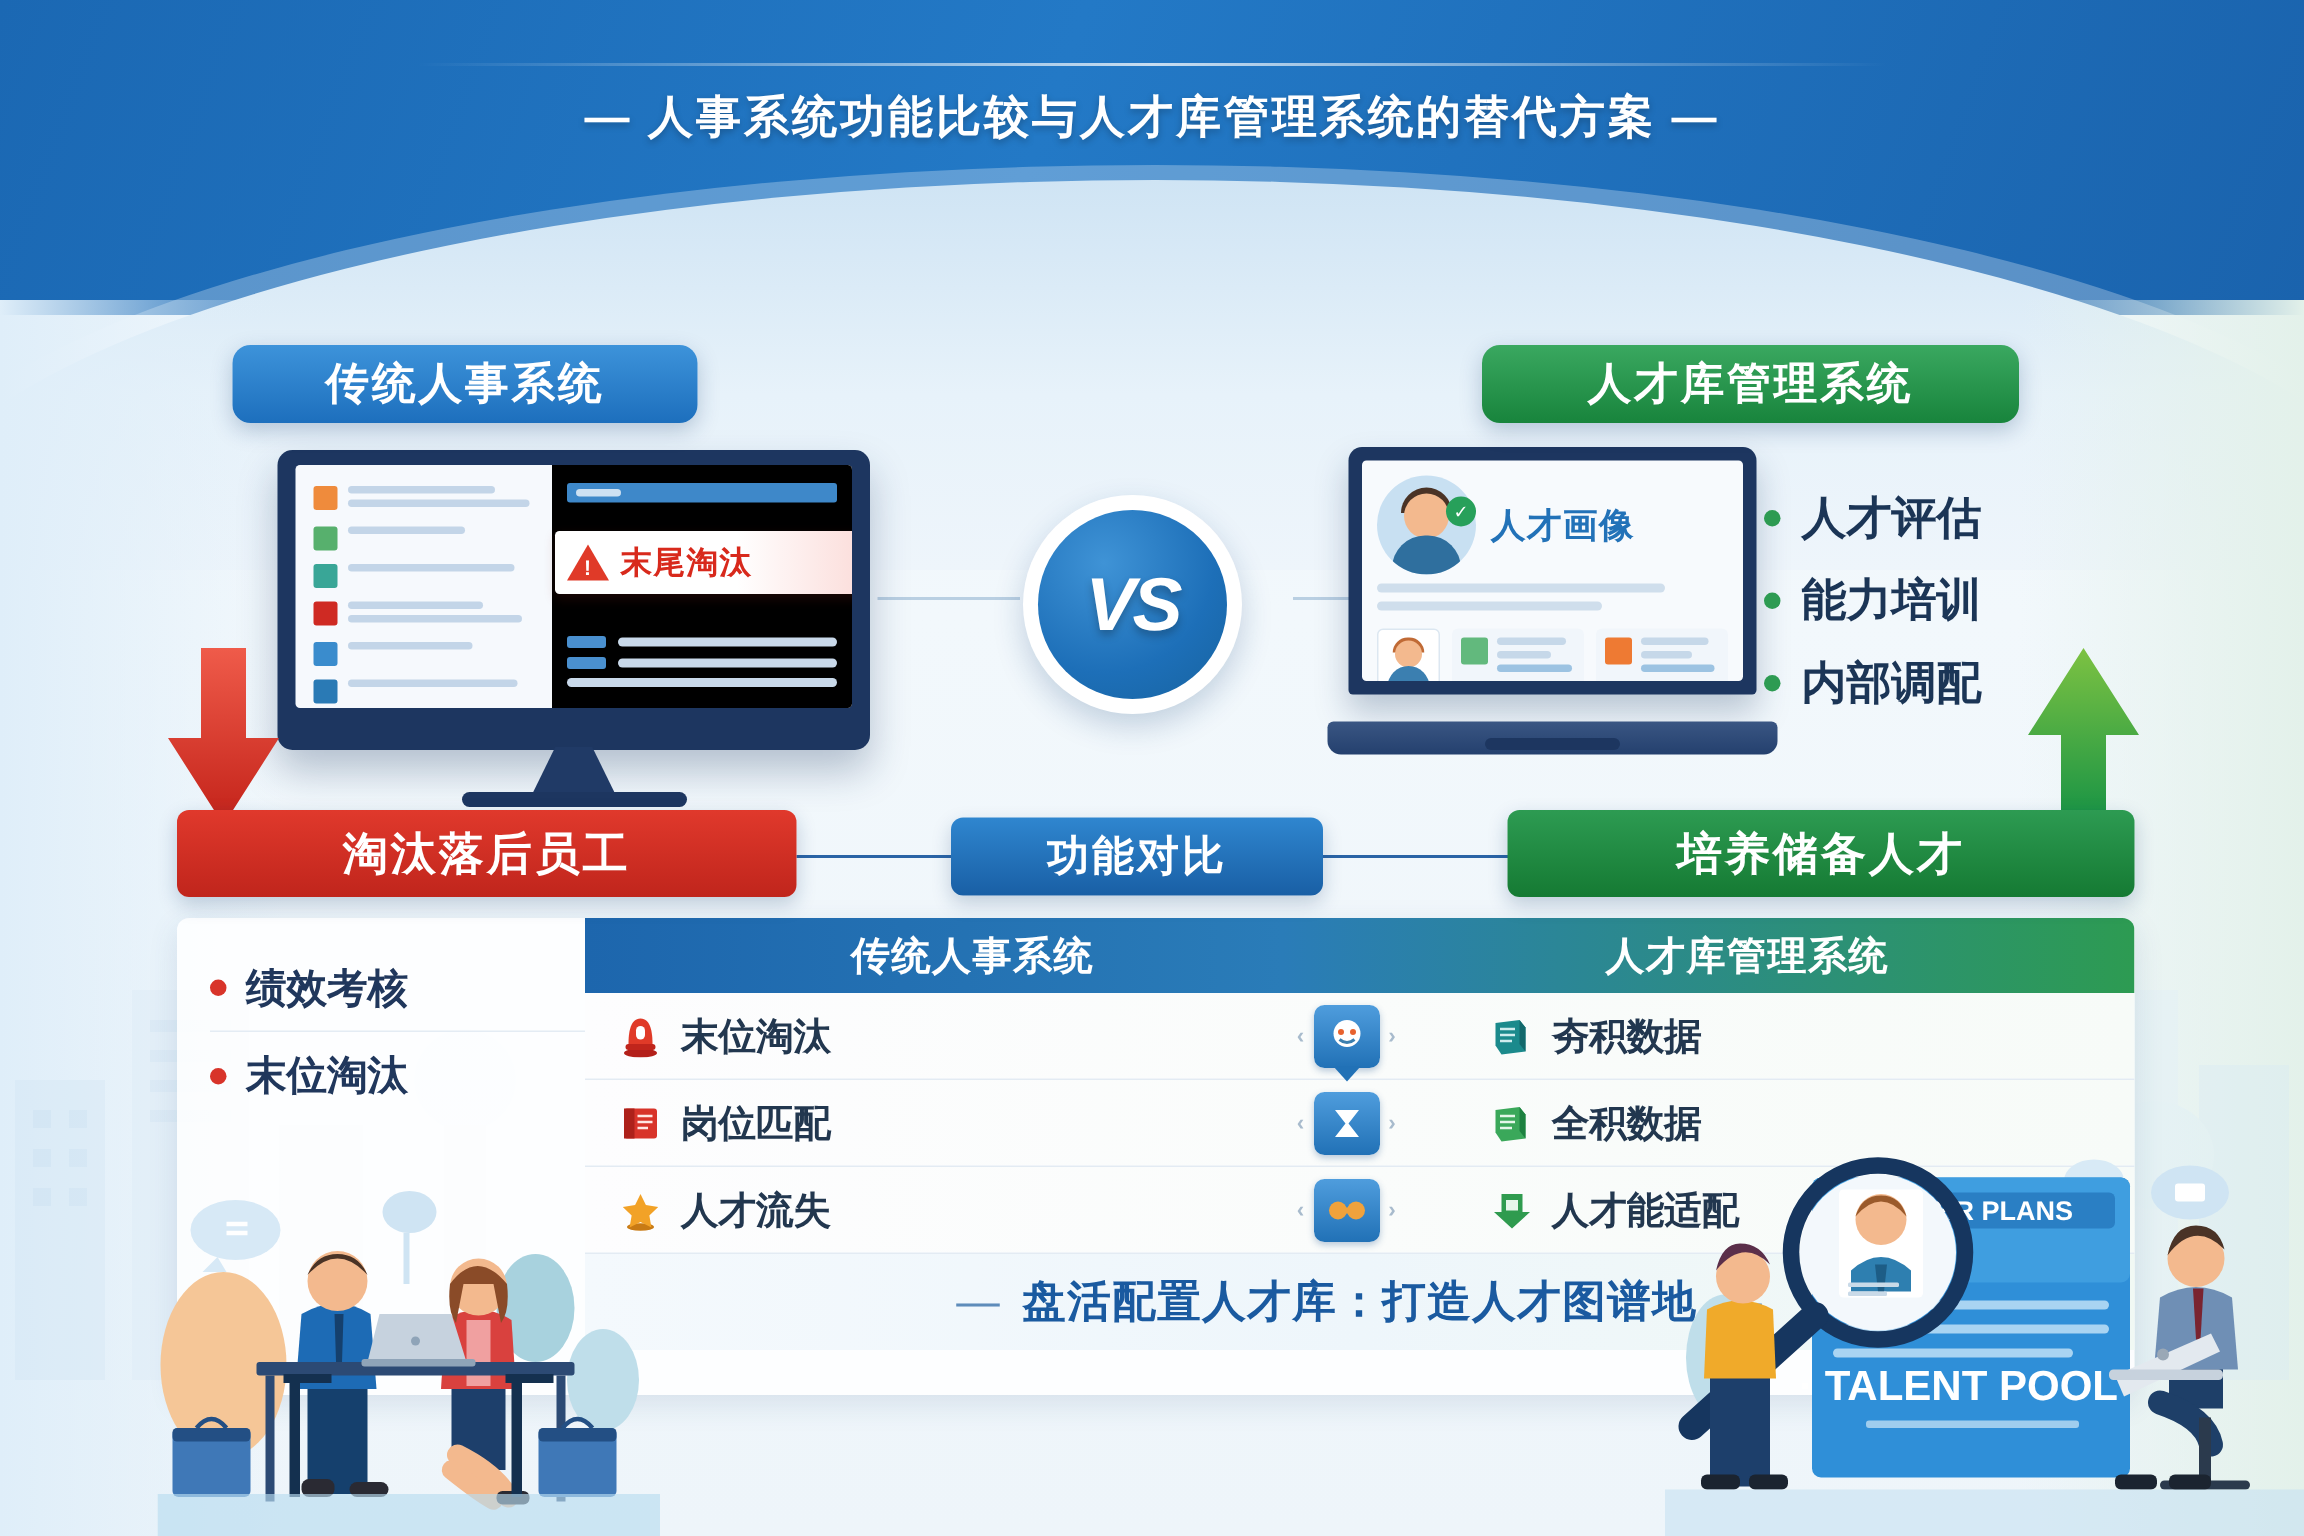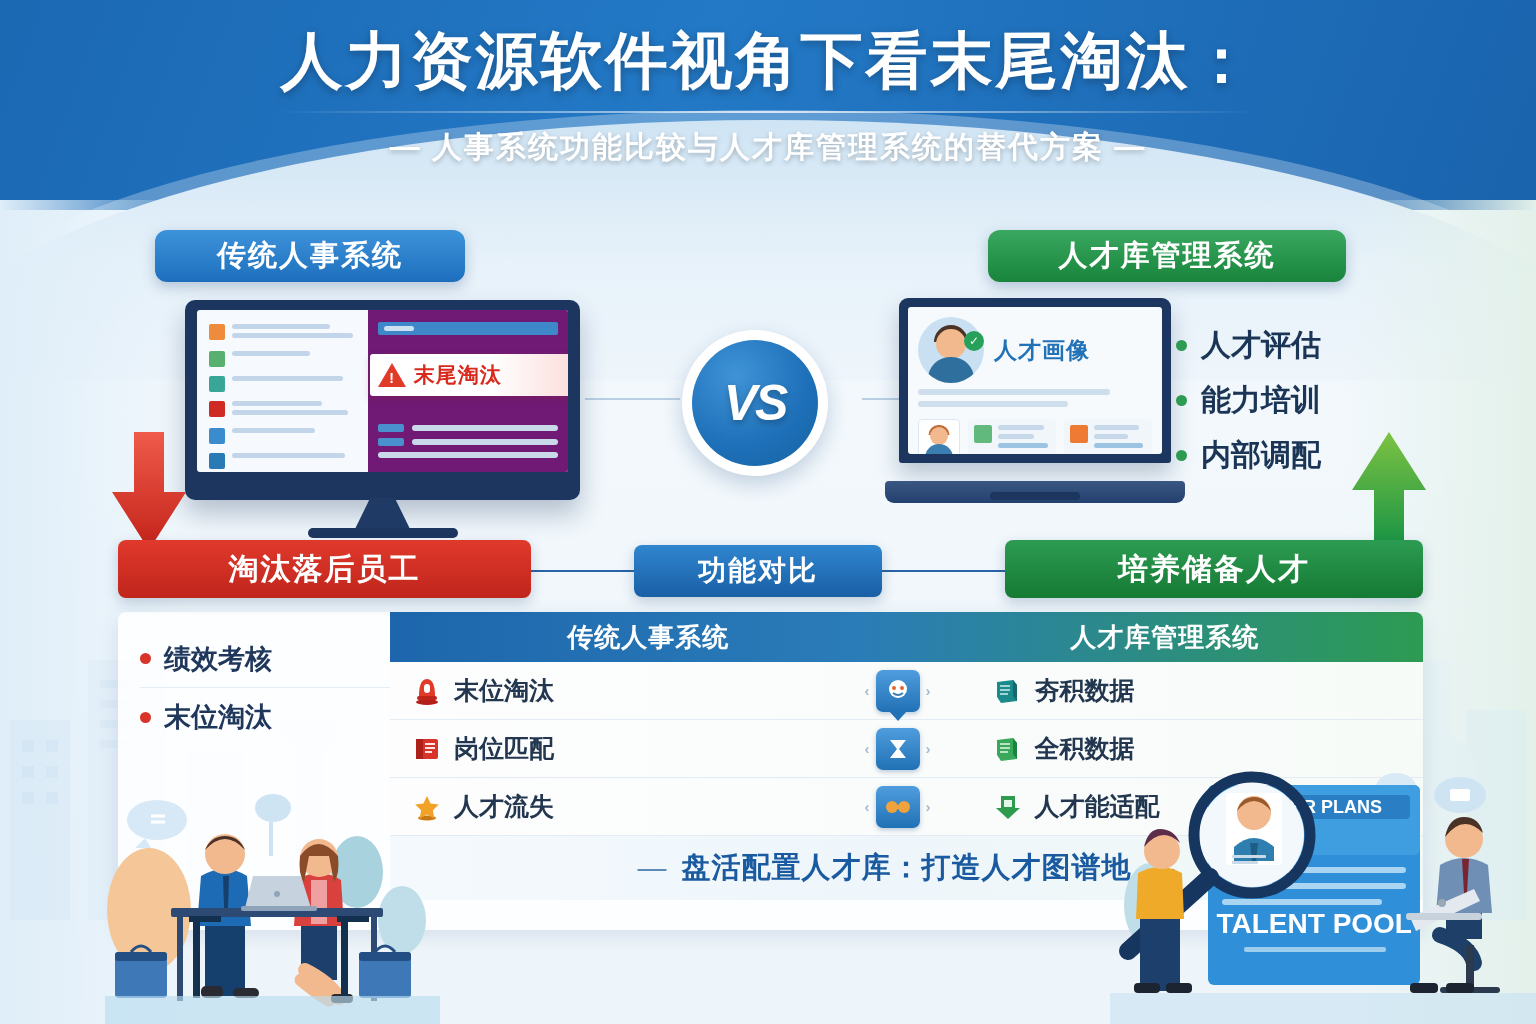--- a/index.html
+++ b/index.html
@@ -49,21 +49,21 @@
   .pill-green{ left:988px; top:230px; width:358px;
     background:linear-gradient(180deg,#3aa860 0%,#18843c 100%); }
 
   
   .monitor{ position:absolute; left:185px; top:300px; width:395px; height:200px; z-index:5; }
   .monitor-frame{ position:absolute; inset:0; background:#1d3660; border-radius:10px; padding:10px;
     box-shadow:0 14px 26px rgba(20,50,95,.28); }
   .monitor-screen{ position:absolute; left:12px; top:10px; right:12px; bottom:28px;
     background:#f6f9fd; border-radius:3px; display:flex; overflow:hidden; }
   .mon-left{ width:46%; padding:14px 10px 10px 12px; }
-  .mon-right{ flex:1; background:#701a75; padding:12px 10px; position:relative; }
+  .mon-right{ flex:1; background:#000000; padding:12px 10px; position:relative; }
   .mon-row{ display:flex; align-items:flex-start; gap:7px; margin-bottom:9px; }
   .mon-sq{ width:16px; height:16px; border-radius:2px; flex:none; }
   .mon-lines{ flex:1; }
   .mon-ln{ height:5px; border-radius:3px; background:#c3d5e8; margin-bottom:4px; }
   .mon-topbar{ height:13px; border-radius:2px; background:#3e88c9; margin-bottom:10px; position:relative; }
   .mon-topbar:after{ content:""; position:absolute; left:6px; top:4px; width:30px; height:5px;
     background:rgba(255,255,255,.75); border-radius:3px; }
   .warn-box{ position:absolute; left:2px; top:44px; right:-22px; height:42px;
     background:linear-gradient(90deg,#ffffff 55%,#fbd7d4 100%);
     border-radius:3px; display:flex; align-items:center; gap:8px; padding:0 8px;
@@ -223,21 +223,20 @@
     <rect x="296" y="150" width="28" height="170" fill="#d3e6f5"></rect>
   </svg>
   <svg class="bg-city2" viewBox="0 0 430 424">
     <rect x="360" y="110" width="60" height="210" fill="#d5e9f6"></rect>
     <rect x="290" y="60" width="56" height="260" fill="#e0eff9"></rect>
     <ellipse cx="330" cy="170" rx="40" ry="36" fill="#dceef9"></ellipse>
     <rect x="240" y="170" width="34" height="150" fill="#d7eaf6"></rect>
   </svg>
 
   <div class="title-wrap">
-    <div class="main-title">人力资源软件视角下看末尾淘汰：</div>
     <div class="title-rule"></div>
     <div class="sub-title">— 人事系统功能比较与人才库管理系统的替代方案 —</div>
   </div>
 
   <div class="pill pill-blue">传统人事系统</div>
   <div class="pill pill-green">人才库管理系统</div>
 
   <div class="monitor">
     <div class="monitor-frame">
       <div class="monitor-screen">

